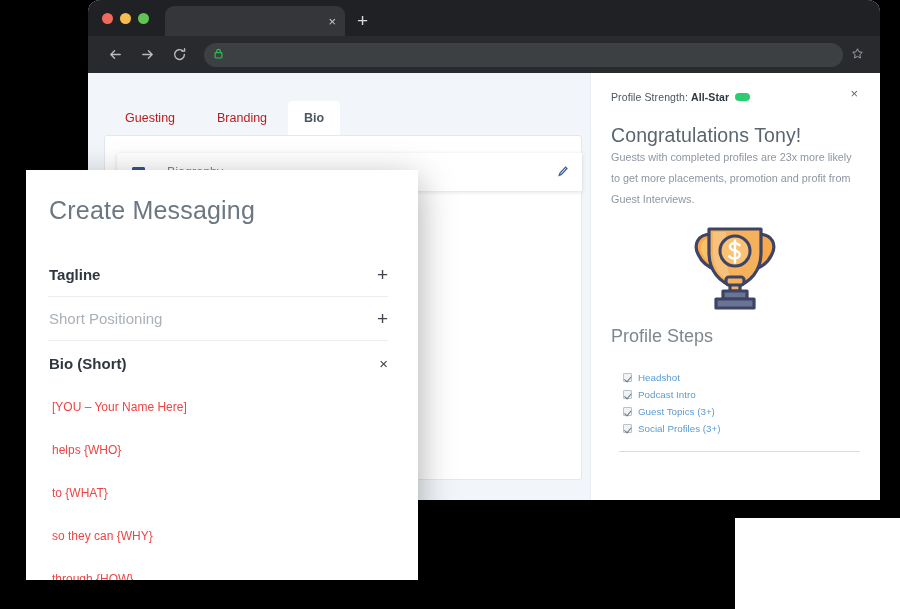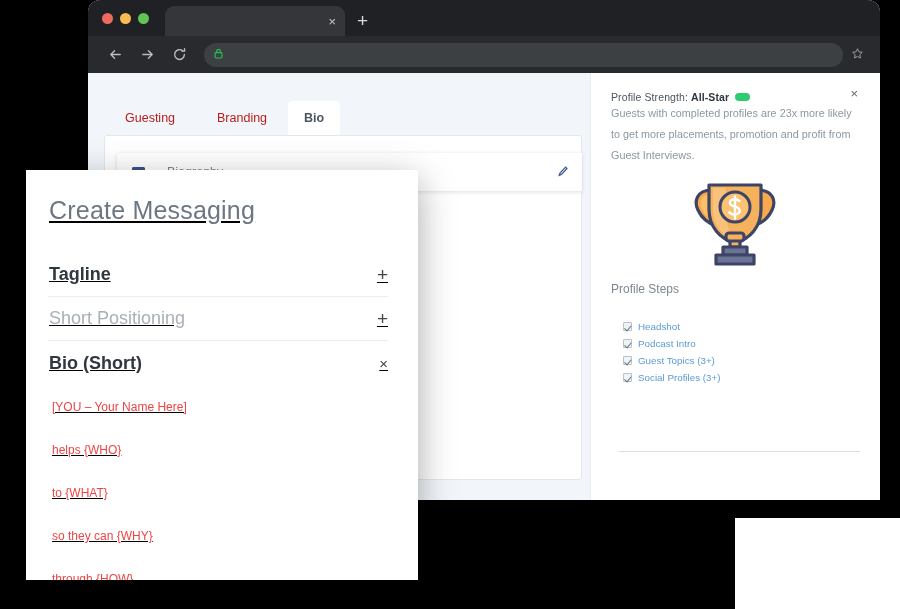--- a/index.html
+++ b/index.html
@@ -261,21 +261,21 @@
   }
 
   .trophy-wrap {
     margin-top: 10px;
     display: flex;
     justify-content: center;
   }
 
   .steps-title {
     margin-top: 14px;
-    font-size: 12px;
+    font-size: 18px;
     color: #7d8791;
   }
   .steps-list {
     margin-top: 22px;
     padding-left: 12px;
     list-style: none;
   }
   .step-item {
     display: flex;
     align-items: center;
@@ -314,40 +314,39 @@
   .modal {
     position: absolute;
     left: 26px;
     top: 170px;
     width: 392px;
     height: 410px;
     background: #ffffff;
     box-shadow: 0 10px 34px rgba(0,0,0,.34);
     padding: 26px 30px 0 22px;
     overflow: hidden;
-    text-decoration: underline;
   }
   .modal-title {
     font-size: 25px;
     color: #6c7781;
     font-weight: normal;
     letter-spacing: .2px;
     padding-left: 1px;
   }
   .field-row {
     display: flex;
     align-items: center;
     justify-content: space-between;
     height: 44px;
     border-bottom: 1px solid #ececec;
     padding-left: 1px;
   }
   .field-row:first-of-type { margin-top: 28px; }
   .field-label {
-    font-size: 18px;
+    font-size: 15px;
     color: #2f3740;
     font-weight: bold;
   }
   .field-label.muted {
     color: #a9b0b7;
     font-weight: normal;
   }
   .field-plus {
     font-size: 19px;
     color: #3f464d;
@@ -456,20 +455,21 @@
       <div class="right-pane">
 
         <div class="strength-line">
           <span class="strength-label">Profile Strength:</span>
           <span class="strength-value">All-Star</span>
           <span class="strength-pill"></span>
         </div>
 
         <span class="panel-close">×</span>
 
+        <h2 class="congrats">Congratulations Tony!</h2>
 
         <p class="blurb">Guests with completed profiles are 23x more likely to get more placements, promotion and profit from Guest Interviews.</p>
 
         <div class="trophy-wrap">
           <svg width="98" height="92" viewBox="0 0 98 92" fill="none">
 
             <path d="M26 14 C10 14 8 26 12 34 C16 43 24 48 31 50" stroke="#3d4466" stroke-width="3.2" fill="#f8a94b" stroke-linejoin="round"></path>
             <path d="M26 18 C15 18 13 27 16 33 C19 40 25 44 30 46" stroke="#fff" stroke-width="0" fill="#fbc06a"></path>
 
             <path d="M72 14 C88 14 90 26 86 34 C82 43 74 48 67 50" stroke="#3d4466" stroke-width="3.2" fill="#f8a94b" stroke-linejoin="round"></path>

